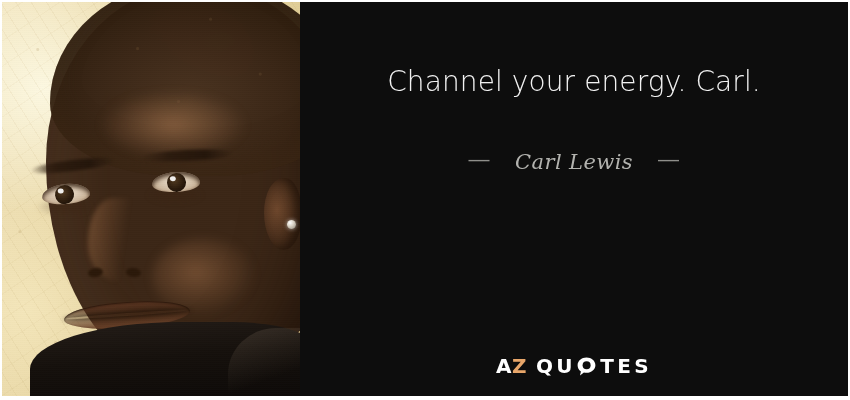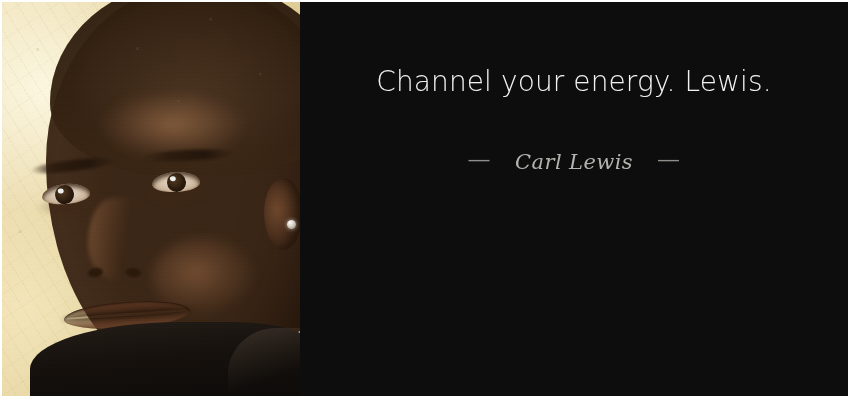--- a/index.html
+++ b/index.html
@@ -442,25 +442,46 @@
     <div class="neck"></div>
     <div class="shirt">
       <span class="shirt-sheen"></span>
     </div>
 
     <div class="photo-grain"></div>
   </div>
 
   <div class="quote-pane">
 
-    <div class="quote-text">Channel your energy. Lewis.</div>
+    <div class="quote-text">Channel your energy. Carl.</div>
 
     <div class="attribution">
       <span class="em-dash">—</span>
       <span class="author-name">Carl Lewis</span>
       <span class="em-dash">—</span>
     </div>
 
+    <div class="brand-logo">
+      <span class="brand-az">
+        <span class="brand-a">A</span><span class="brand-z">Z</span>
+      </span>
+
+      <span class="brand-quotes">
+        <span>QU</span>
+        <span class="bubble-o">
+          <svg width="19" height="19" viewBox="0 0 19 19" aria-hidden="true">
+            <path d="M9.5 0.6 C14.4 0.6 18.4 4.0 18.4 8.2
+                     C18.4 12.4 14.4 15.8 9.5 15.8
+                     C8.6 15.8 7.7 15.7 6.9 15.5
+                     L3.0 18.5 L3.9 14.4
+                     C1.7 12.9 0.6 10.7 0.6 8.2
+                     C0.6 4.0 4.6 0.6 9.5 0.6 Z" fill="#ffffff"></path>
+            <circle cx="9.6" cy="8.2" r="4.0" fill="#0d0d0d"></circle>
+          </svg>
+        </span>
+        <span>TES</span>
+      </span>
+    </div>
 
   </div>
 
   <div class="bottom-rule"></div>
 </div>
 
 </body></html>

